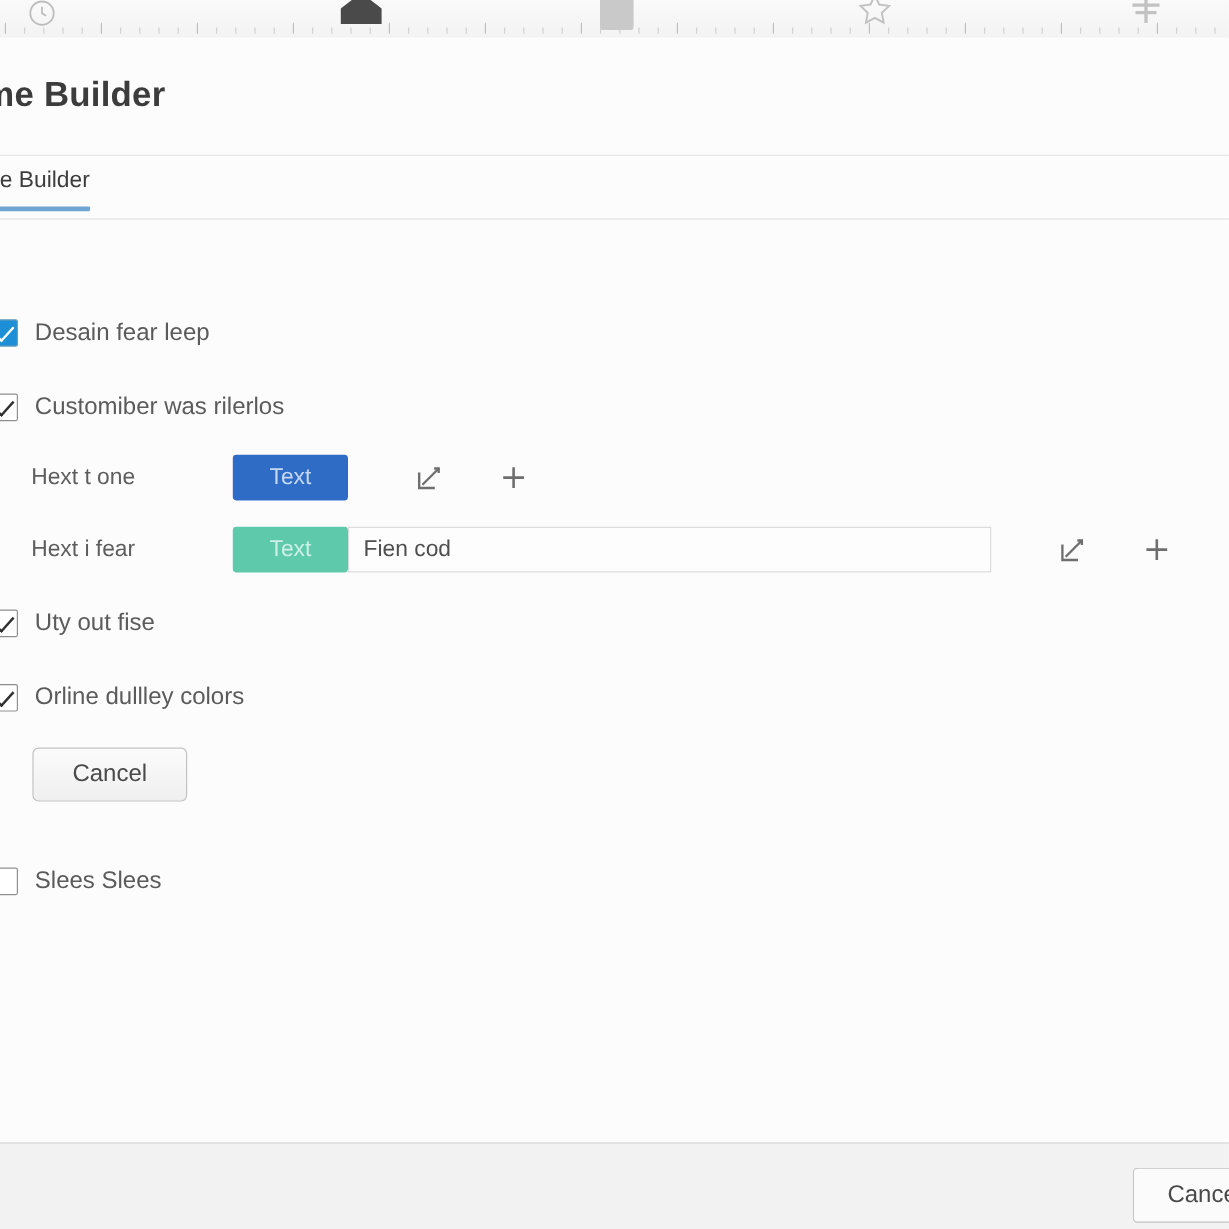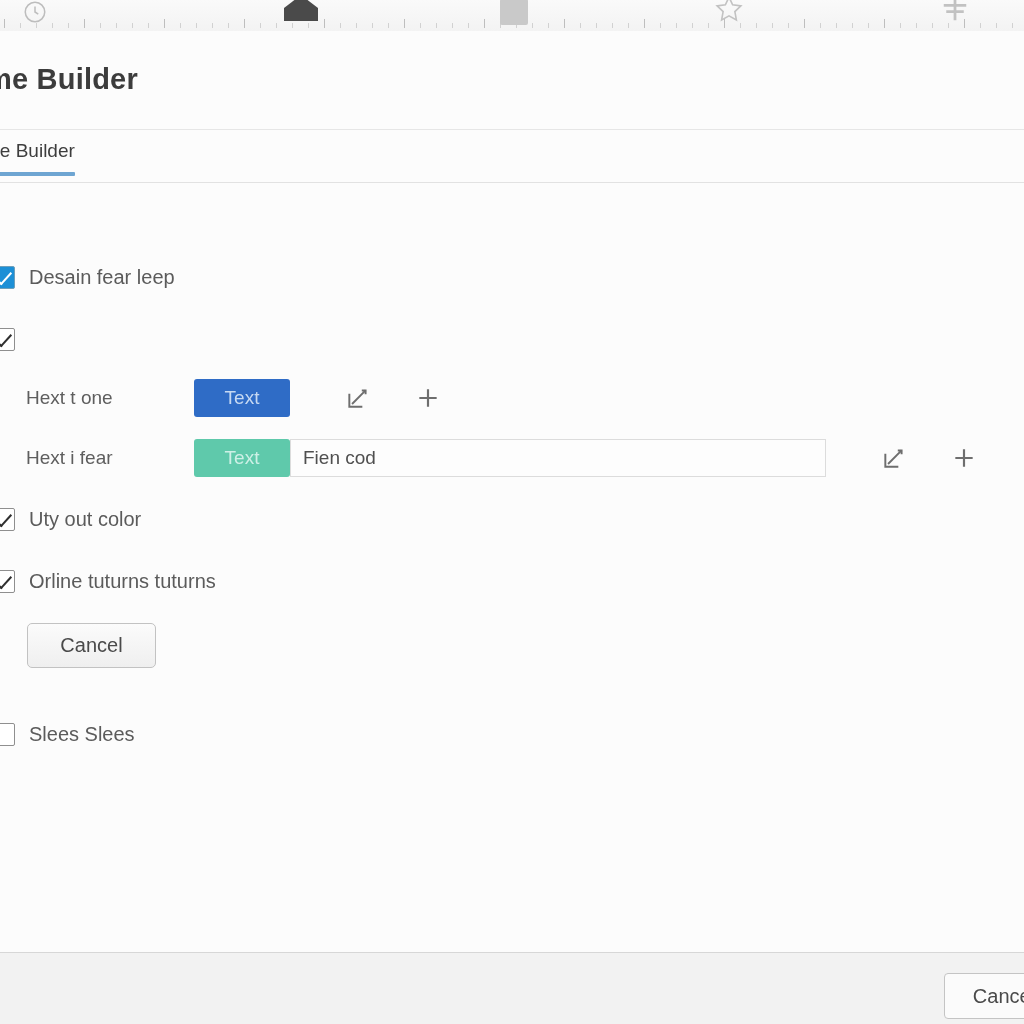--- a/index.html
+++ b/index.html
@@ -357,20 +357,21 @@
         <div class="cbox blue">
           <span class="tick"></span>
         </div>
         <span class="check-label">Desain fear leep</span>
       </div>
 
       <div class="check-row" style="left:-8px; top:147px;">
         <div class="cbox">
           <span class="tick"></span>
         </div>
+        <span class="check-label">Customiber was rilerlos</span>
       </div>
 
       <div class="color-row" style="left:26px; top:197px;">
         <span class="row-label">Hext t one</span>
         <div class="swatch blue">Text</div>
         <div class="row-icons">
           <span class="icon-btn">
             <svg width="26" height="26" viewBox="0 0 24 24" fill="none" stroke="#6e6e6e" stroke-width="1.8">
               <path d="M4 8 V20 H16"></path>
               <path d="M6.5 17.5 L19 5"></path>
@@ -402,28 +403,28 @@
               <path d="M12 4 V20 H12 M4 12 H20"></path>
             </svg>
           </span>
         </div>
       </div>
 
       <div class="check-row" style="left:-8px; top:327px;">
         <div class="cbox">
           <span class="tick"></span>
         </div>
-        <span class="check-label">Uty out color</span>
+        <span class="check-label">Uty out fise</span>
       </div>
 
       <div class="check-row" style="left:-8px; top:389px;">
         <div class="cbox">
           <span class="tick"></span>
         </div>
-        <span class="check-label">Orline tuturns tuturns</span>
+        <span class="check-label">Orline dullley colors</span>
       </div>
 
       <div class="inline-cancel">Cancel</div>
 
       <div class="check-row" style="left:-8px; top:542px;">
         <div class="cbox"></div>
         <span class="check-label">Slees Slees</span>
       </div>
 
     </div>

